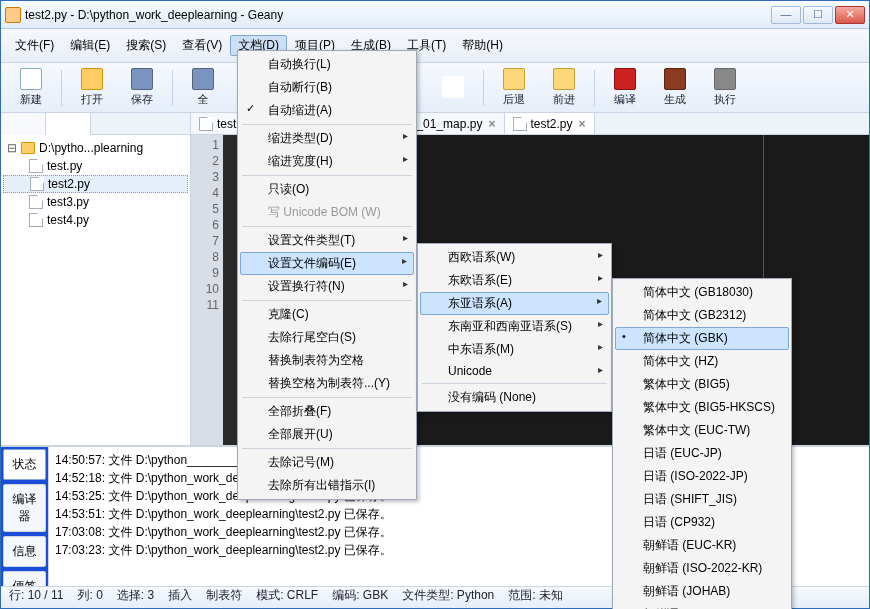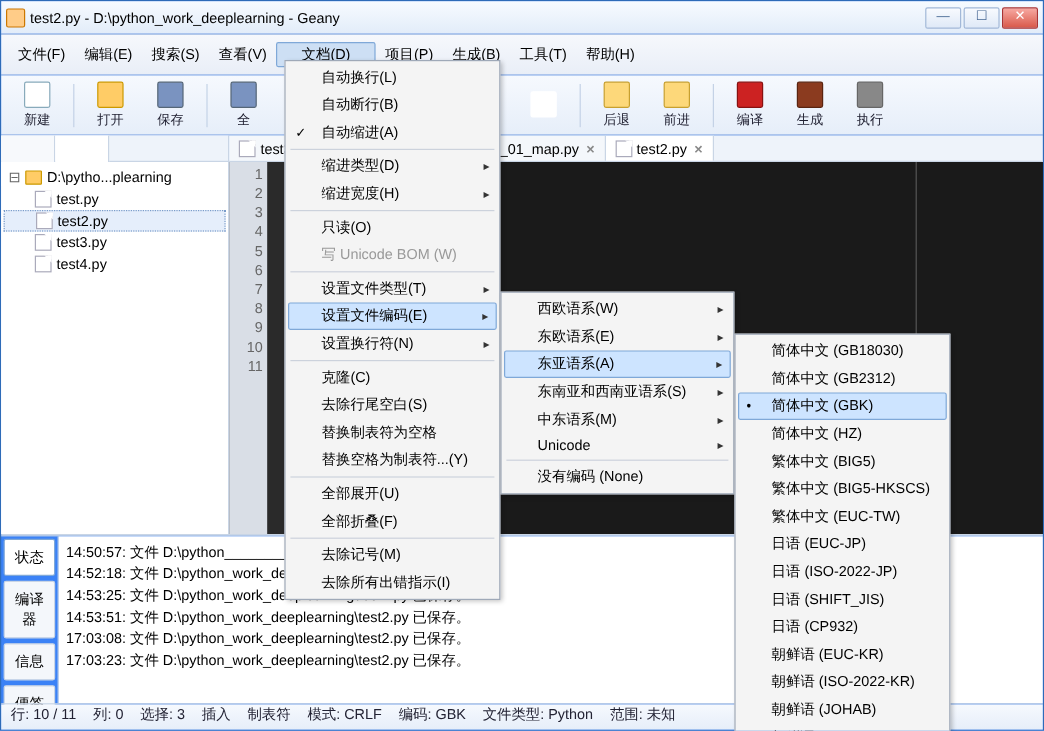--- a/index.html
+++ b/index.html
@@ -1,26 +1,26 @@
 <!DOCTYPE html>
 <html><head>
 <meta charset="utf-8">
 <style>
 * { margin: 0; padding: 0; box-sizing: border-box; font-family: "Microsoft YaHei", Tahoma, sans-serif; font-size: 12px; }
 body { width: 870px; height: 609px; background: #fff; overflow: hidden; position: relative; }
-.window { width: 870px; height: 609px; border: 1px solid #2e6bb8; background: #3b82f6; display: flex; flex-direction: column; }
+.window { width: 870px; height: 609px; border: 1px solid #2e6bb8; background: #1d4ed8; display: flex; flex-direction: column; }
 .titlebar { height: 28px; background: linear-gradient(#f7fbff,#e2ecf9); display: flex; align-items: center; padding: 0 4px; border-bottom: 1px solid #b8c8de; }
 .ticon { width: 16px; height: 16px; background: #fc8; border: 1px solid #c70; margin-right: 4px; border-radius: 2px;}
 .title { flex: 1; color: #000; }
 .winbtns { display: flex; gap: 2px; }
 .winbtn { width: 30px; height: 18px; border: 1px solid #a2b8d8; border-radius: 2px; background: linear-gradient(#f8fafe,#dfe9f7); text-align:center; line-height:14px; color:#4a6a95; font-size:11px;}
 .winbtn.close { background: linear-gradient(#f7a9a2,#d9594a); color:#fff; border-color:#a33;}
 .menubar { height: 34px; background: linear-gradient(#f6f8fc,#e9eef7); display: flex; align-items: center; padding: 0 6px; border-bottom: 1px solid #c9d5e5; }
 .menubar span { padding: 2px 8px; cursor:default; }
-.menubar span.open { background: #cddff4; border:1px solid #7fa8d8; padding:1px 20px; border-radius:2px;}
+.menubar span.open { background: #cddff4; border:1px solid #7fa8d8; padding:1px 7px; border-radius:2px;}
 .toolbar { height: 50px; background: linear-gradient(#f6f9fe,#e6eef9); display: flex; align-items: center; padding: 4px 6px; border-bottom: 1px solid #c9d5e5; gap: 2px;}
 .tbtn { width: 48px; display:flex; flex-direction:column; align-items:center; gap:2px; padding:2px; }
 .tbtn .ic { width:22px; height:22px; border-radius:2px; }
 .tbtn .lbl { font-size:11px; color:#223; }
 .sep { width:1px; height:36px; background:#c4d2e6; margin:0 4px;}
 .main { flex:1; display:flex; min-height:0; border-bottom:1px solid #c9d5e5;}
 .side { width:190px; border-right:1px solid #c9d5e5; display:flex; flex-direction:column; background:#fff;}
 .sidetabs { height:22px; display:flex; border-bottom:1px solid #c9d5e5; background:#eef3fa;}
 .sidetab { padding:21px 10px; border-right:1px solid #c9d5e5; background:#f7f9fc;}
 .sidetab.active { background:#fff; border-bottom:3px solid #8b5cf6; margin-bottom:-1px;}
@@ -43,21 +43,21 @@
 .margin { position:absolute; top:0; bottom:0; width:14px; background:#2a2a2a; left:0;}
 .bottom { height:140px; display:flex; border-top:1px solid #c9d5e5;}
 .btabs { width:48px; border-right:1px solid #c9d5e5; display:flex; flex-direction:column;}
 .btab { padding:6px 4px; text-align:center; border:1px solid #c9d5e5; margin:2px; background:#f4f7fb; border-radius:2px;}
 .btab.active { background:#fff; border-color:#7fa8d8;}
 .log { flex:1; padding:4px 6px; font-family:Consolas,monospace; line-height:18px; overflow:hidden; background:#fff;}
 .statusbar { height:22px; background:linear-gradient(#f6f9fe,#e6eef9); display:flex; padding:0 8px; gap:14px; border-top:1px solid #c9d5e5;}
 .statusbar span { color:#223;}
 
 .menu { position:absolute; background:#f4f4f4; border:1px solid #9fa9b8; box-shadow:2px 2px 4px rgba(0,0,0,0.25); padding:2px; z-index:10;}
-.menu .row { padding:3px 20px 3px 28px; white-space:nowrap; display:flex; align-items:center; position:relative; min-width:140px;}
+.menu .row { padding:3px 20px 3px 28px; white-space:nowrap; display:flex; align-items:flex-start; position:relative; min-width:140px;}
 .menu .row.hl { background:#cde4ff; border:1px solid #7fa8d8; padding:2px 19px 2px 27px; border-radius:2px;}
 .menu .row .arr { position:absolute; right:6px; font-size:10px; color:#333;}
 .menu .row .chk { position:absolute; left:6px; font-size:11px;}
 .menu hr { border:none; border-top:1px solid #ccd2dc; margin:2px 2px;}
 </style>
 </head>
 <body>
 
 <div class="window">
   <div class="titlebar">
@@ -314,24 +314,24 @@
       <span>去除行尾空白(S)</span>
     </div>
     <div class="row">
       <span>替换制表符为空格</span>
     </div>
     <div class="row">
       <span>替换空格为制表符...(Y)</span>
     </div>
     <hr>
     <div class="row">
+      <span>全部折叠(F)</span>
+    </div>
+    <div class="row">
       <span>全部展开(U)</span>
-    </div>
-    <div class="row">
-      <span>全部折叠(F)</span>
     </div>
     <hr>
     <div class="row">
       <span>去除记号(M)</span>
     </div>
     <div class="row">
       <span>去除所有出错指示(I)</span>
     </div>
   </div>
 <div class="menu" id="menu2" style="left:417px; top:243px; width:195px;">

